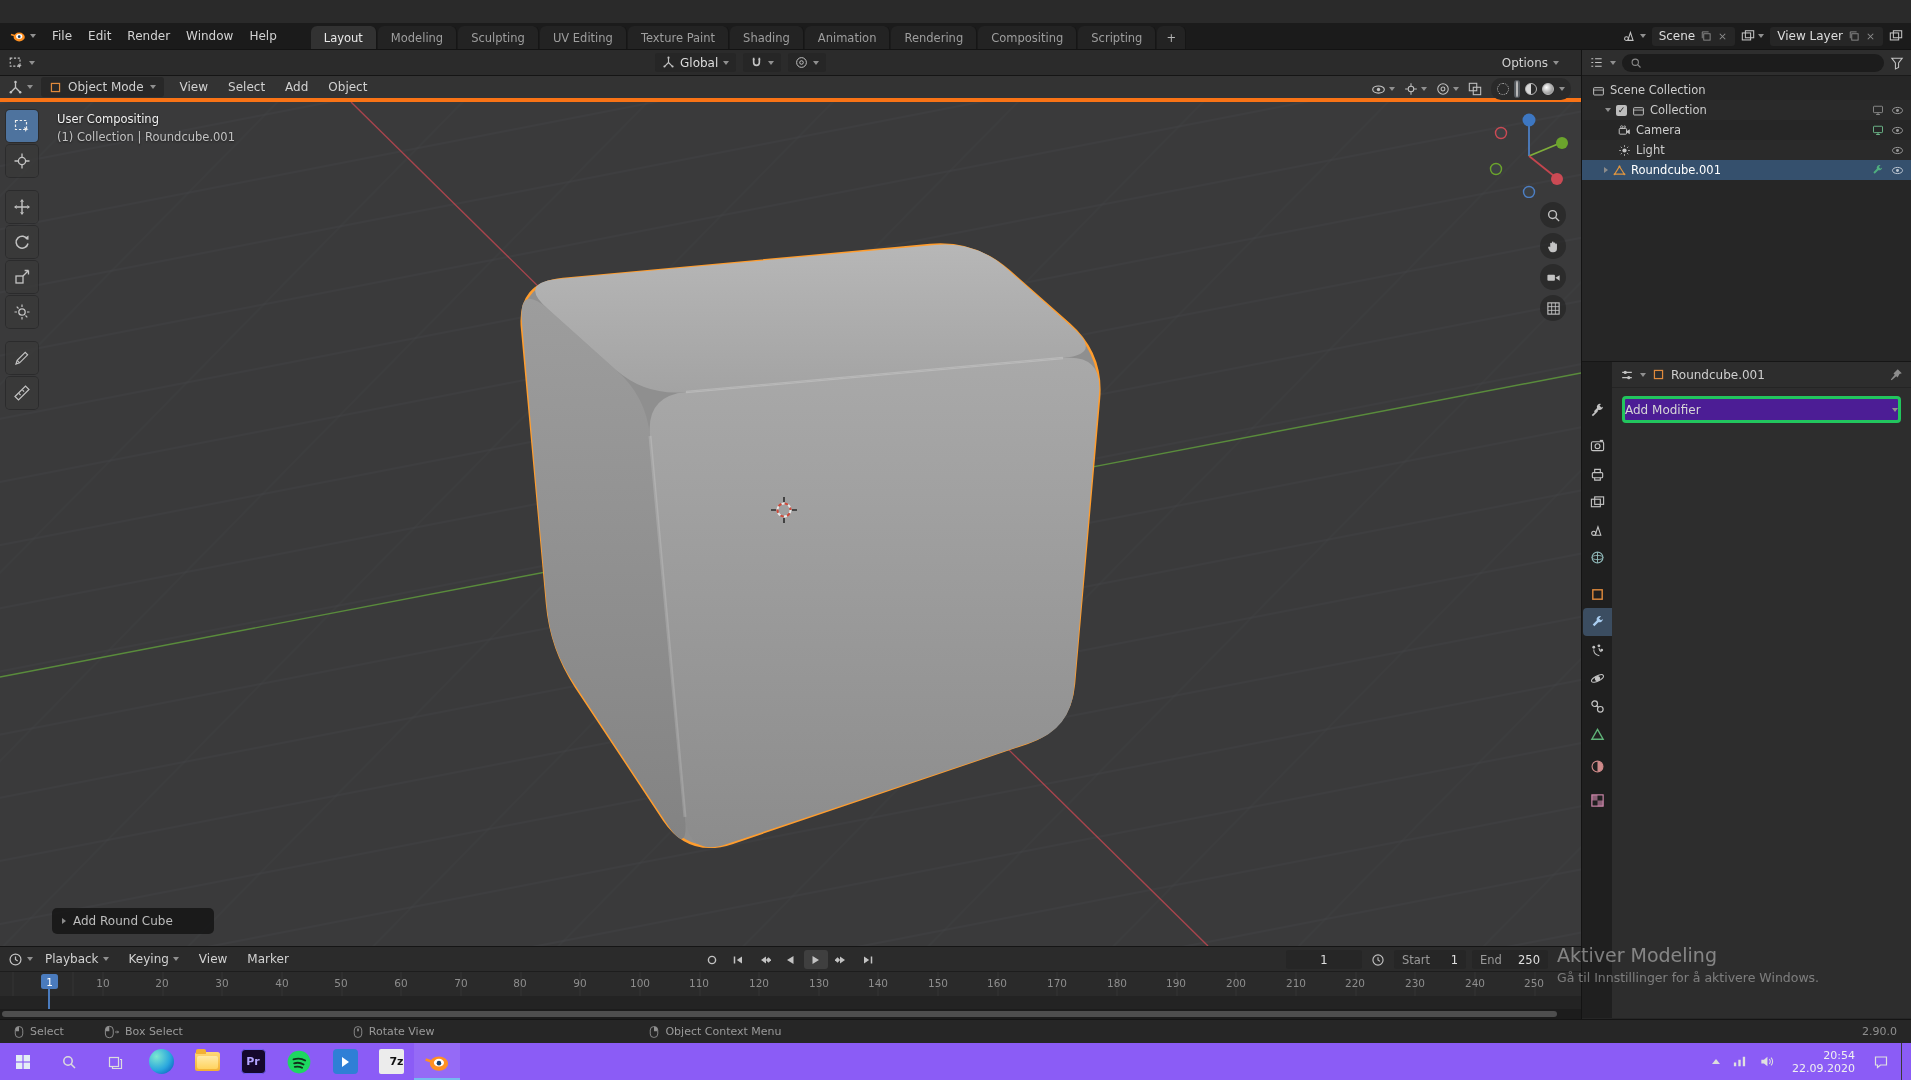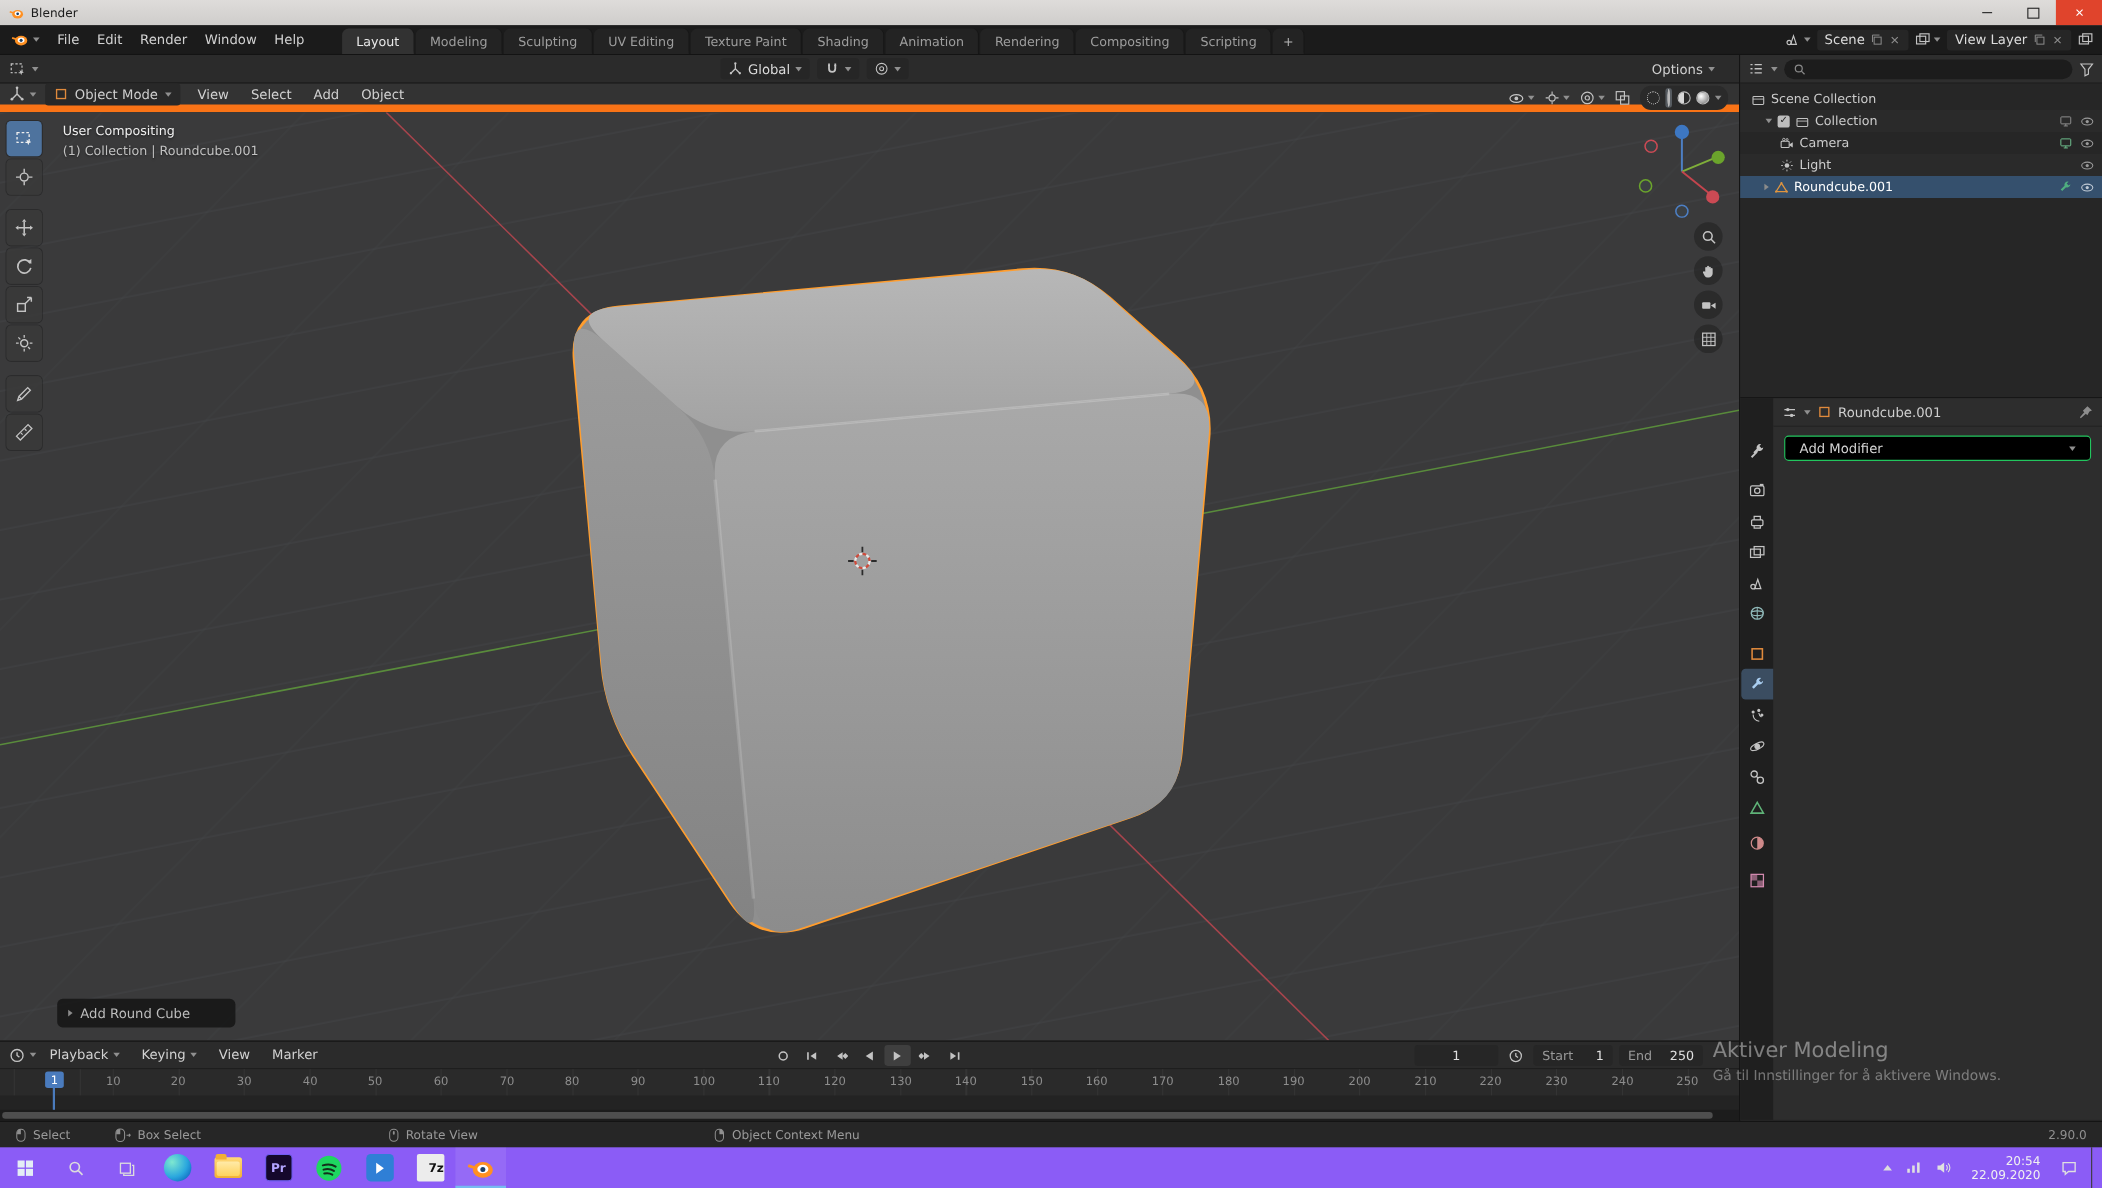--- a/index.html
+++ b/index.html
@@ -40,21 +40,21 @@
 
   
   .toolsettings{position:absolute;left:0;top:50px;width:1581px;height:26px;background:#2b2b2b;
                 border-bottom:1px solid #151515;box-sizing:border-box}
   .ts-left{position:absolute;left:8px;top:0;height:26px;display:flex;align-items:center;gap:5px}
   .ts-center{position:absolute;left:655px;top:3px;display:flex;align-items:center;gap:7px}
   .ts-right{position:absolute;right:22px;top:0;height:26px;display:flex;align-items:center;gap:5px;color:#d0d0d0}
 
   
   .vp-header{position:absolute;left:0;top:76px;width:1581px;height:26px;background:#333333;
-             border-bottom:7px solid #f97316;box-sizing:border-box;display:flex;align-items:center;gap:4px;padding-left:8px}
+             border-bottom:4px solid #f97316;box-sizing:border-box;display:flex;align-items:center;gap:4px;padding-left:8px}
   .mode-pill{display:inline-flex;align-items:center;gap:6px;background:#282828;border-radius:3px;height:20px;padding:0 8px;margin:0 4px}
   .vph-right{position:absolute;right:10px;top:0;height:26px;display:flex;align-items:center;gap:9px}
   .shgroup{display:flex;align-items:center;gap:5px;background:#2a2a2a;border-radius:10px;padding:2px 6px}
   .sh{width:12px;height:12px;border-radius:50%;border:1.4px solid #b9b9b9;box-sizing:border-box}
   .sh.wire{border-style:dotted}
   .sh.solid{background:#dcdcdc}
   .sh.mat{background:linear-gradient(90deg,#d8d8d8 50%,transparent 50%)}
   .sh.rend{background:radial-gradient(circle at 35% 35%,#ffffff,#6f6f6f)}
   .shwrap-active{background:#565b60;border-radius:3px;padding:2px}
 
@@ -105,22 +105,22 @@
   .olright{margin-left:auto;display:flex;align-items:center;gap:7px;padding-right:7px}
   .cb{width:11px;height:11px;background:#bdbdbd;border-radius:2px;color:#222;font-size:9px;line-height:11px;text-align:center;flex:none}
   .cb::after{content:"✓"}
 
   .props{position:relative;height:656px;background:#2d2d2d}
   .ptabs{position:absolute;left:0;top:0;bottom:0;width:30px;background:#1f1f1f}
   .ptab{position:absolute;left:1px;width:29px;height:28px;display:flex;align-items:center;justify-content:center;border-radius:4px 0 0 4px}
   .ptab.active{background:#3b4d61}
   .pcontent{margin-left:30px;height:100%;position:relative}
   .pheader{height:26px;display:flex;align-items:center;gap:6px;padding:0 8px;border-bottom:1px solid #242424;box-sizing:border-box}
-  .addmod{position:absolute;left:10px;right:10px;top:34px;height:21px;background:#000000;border:1px solid #22c55e;
-          border-radius:4px;display:flex;align-items:center;justify-content:space-between;padding:0 13px;color:#d6d6d6}
+  .addmod{position:absolute;left:10px;right:10px;top:34px;height:21px;background:#4c1d95;border:3px solid #22c55e;
+          border-radius:4px;display:flex;align-items:center;justify-content:space-between;padding:0 0;color:#d6d6d6}
 
   
   .statusbar{position:absolute;left:0;top:1019px;width:100%;height:24px;background:#262626;border-top:1px solid #141414;
              box-sizing:border-box;display:flex;align-items:center;font-size:11px;color:#9a9a9a;padding-left:14px}
   .sb-item{display:flex;align-items:center;gap:6px}
   .sb-ver{margin-left:auto;margin-right:14px;color:#8f8f8f}
 
   
   .taskbar{position:absolute;left:0;top:1043px;width:100%;height:37px;background:#8b5cf6;display:flex;align-items:center}
   .tbtn{width:46px;height:100%;display:flex;align-items:center;justify-content:center;color:#e6e6e6}
@@ -400,39 +400,20 @@
         <path d="M1 6.5l5.5 1.8" stroke="#ff9021" stroke-width="1.6"></path>
         <ellipse cx="9.2" cy="9" rx="5.6" ry="4.4" fill="#ff9021"></ellipse>
         <ellipse cx="9.2" cy="8.4" rx="3.1" ry="2.4" fill="#ffffff"></ellipse>
         <circle cx="9.2" cy="8.7" r="1.4" fill="#1a3f66"></circle>
       </symbol>
 </defs>
 </svg>
 
 <div id="app">
 
-  <div class="titlebar">
-    <svg class="ic" width="14" height="14">
-        <use href="#w-blender"></use>
-      </svg>
-    <span>Blender</span>
-    <div class="winctl">
-      <div class="winbtn">
-          <span class="gmin"></span>
-        </div>
-      <div class="winbtn">
-          <span class="gmax"></span>
-        </div>
-      <div class="winbtn close">
-          <svg class="ic" width="11" height="11" style="color:#fff">
-            <use href="#s-x"></use>
-          </svg>
-        </div>
-    </div>
-  </div>
 
   <div class="topbar">
     <div class="menu" style="gap:4px;padding-left:10px">
       <svg class="ic" width="16" height="16">
           <use href="#w-blender"></use>
         </svg>
       <span class="cv"></span>
     </div>
     <span class="menu">File</span>
     <span class="menu">Edit</span>

